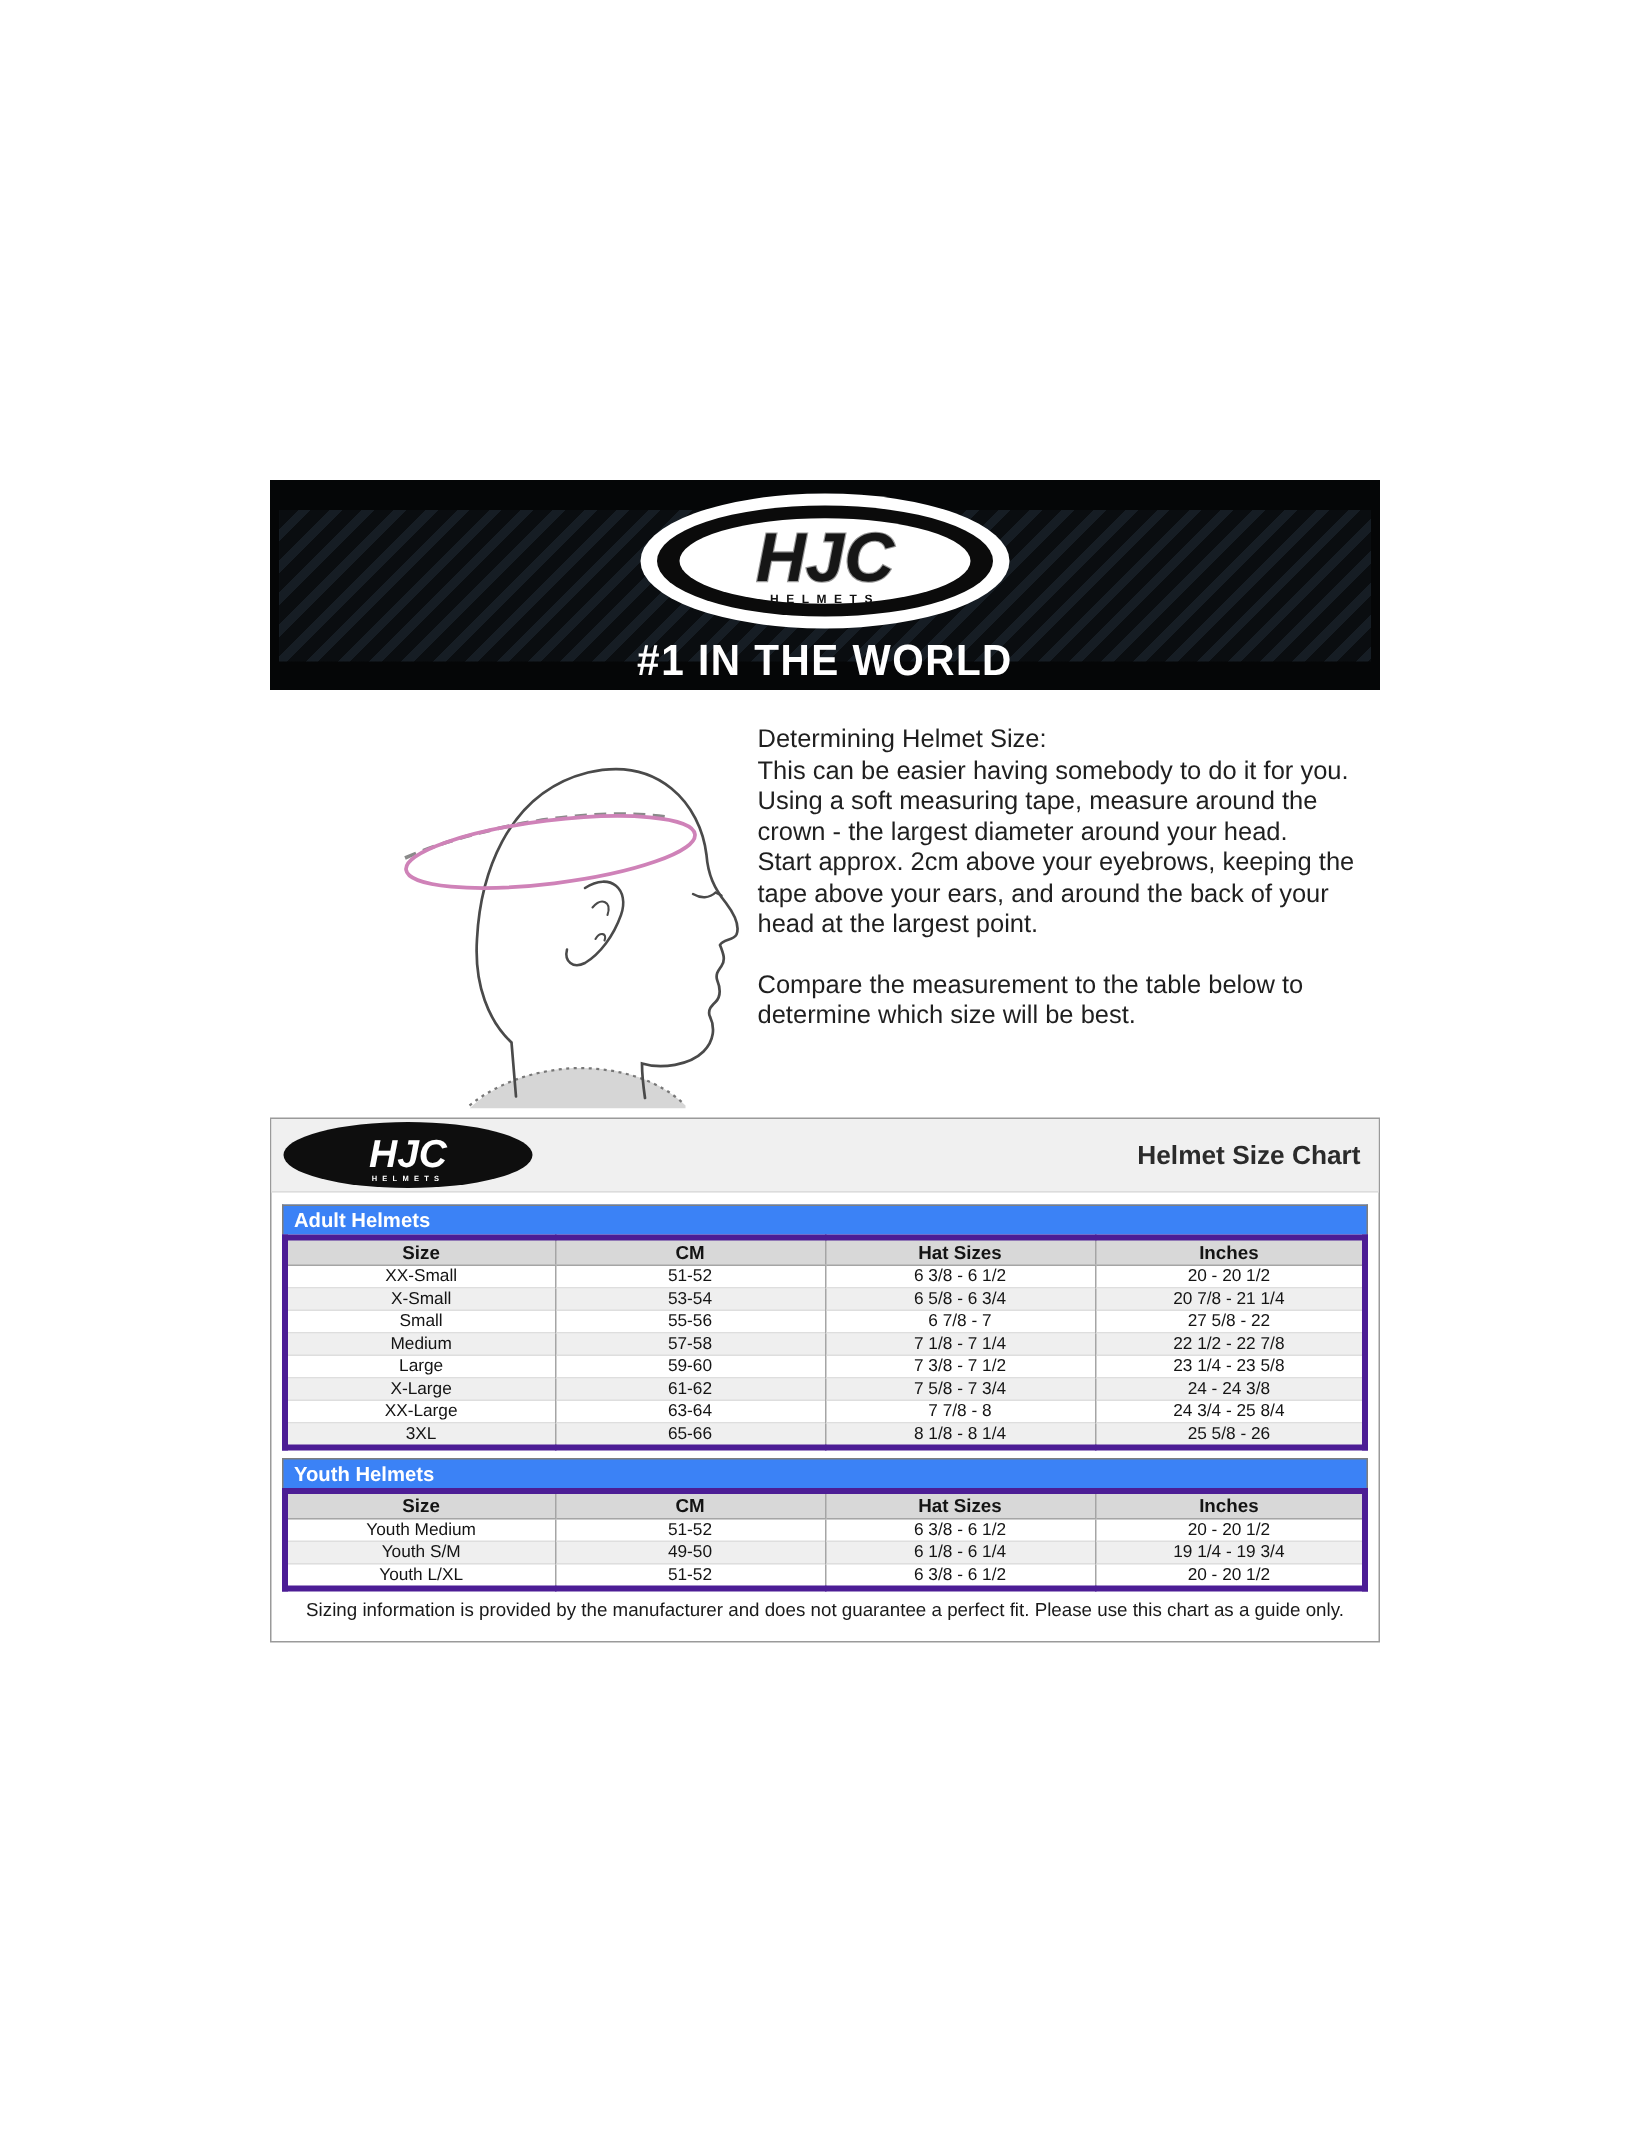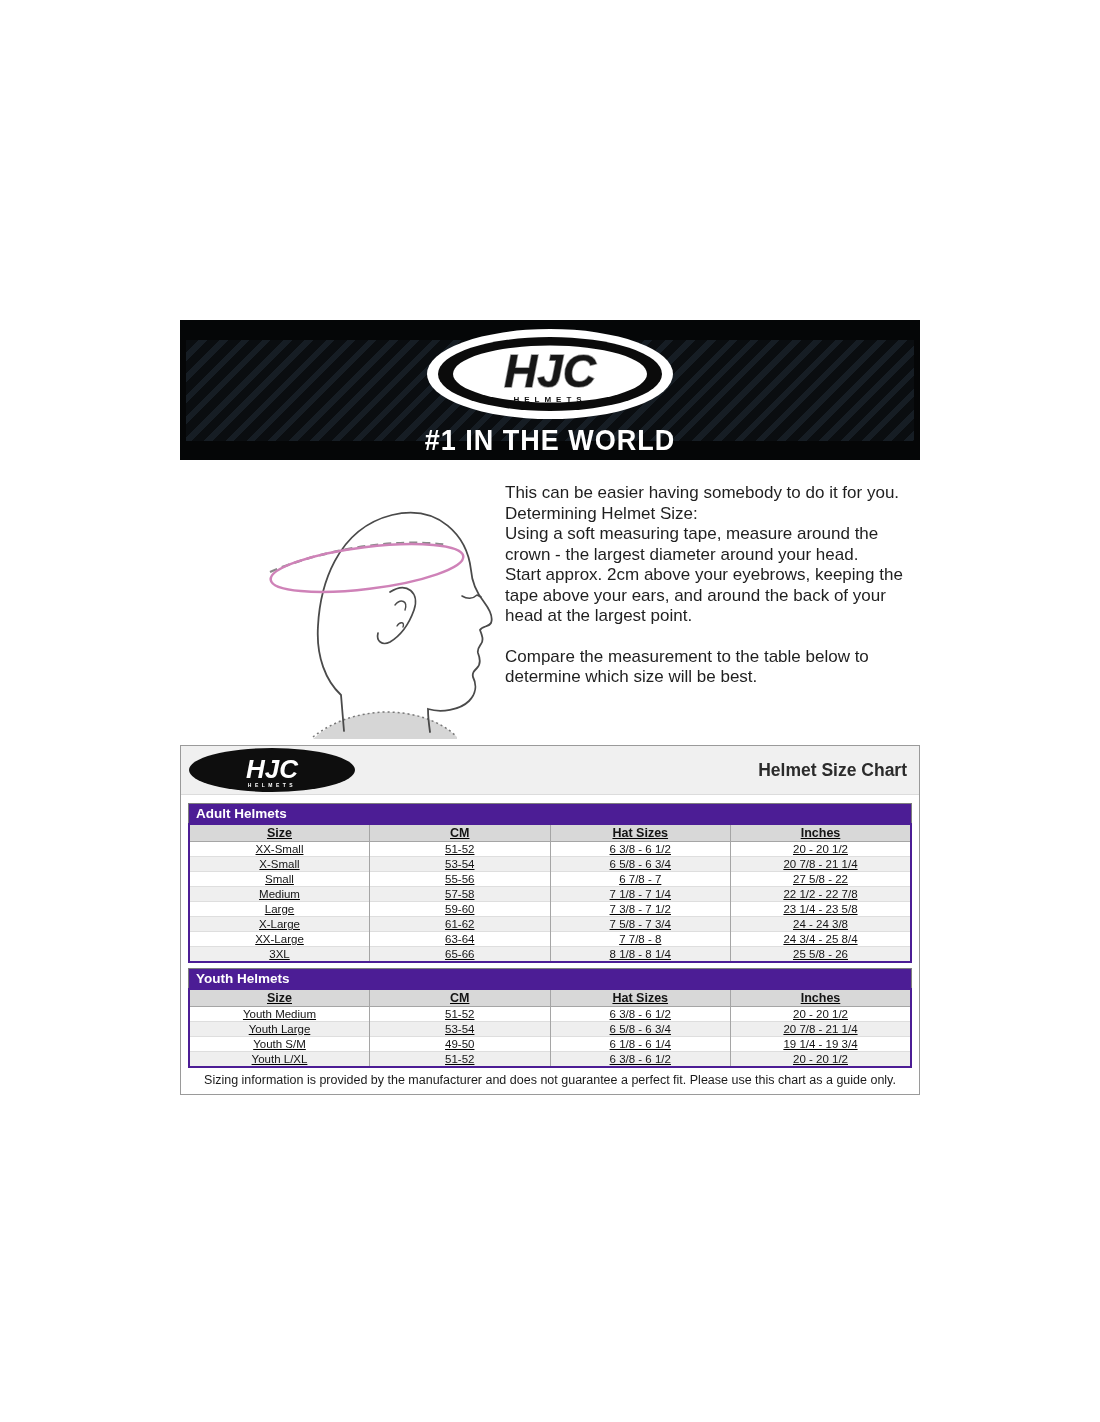--- a/index.html
+++ b/index.html
@@ -21,24 +21,24 @@
     font-size:17px; line-height:20.5px; color:#1f1f1f; }
   .intro-gap { height:20px; }
 
   
   .chart-panel { position:absolute; left:180px; top:745px; width:740px; height:350px;
     border:1px solid #9a9a9a; background:#fff; box-sizing:border-box; }
   .chart-header { height:48px; background:#f0f0f0; border-bottom:1px solid #dcdcdc;
     display:flex; align-items:center; justify-content:space-between; padding:0 12px 0 6px; }
   .chart-title { font-size:17.5px; font-weight:bold; color:#2b2b2b; }
   .sections { padding:8px 7px 0 7px; }
-  .section-bar { height:20px; line-height:20px; background:#4c1d95; color:#fff;
+  .section-bar { height:20px; line-height:20px; background:#3b82f6; color:#fff;
     font-weight:bold; font-size:13.5px; padding-left:7px; border:1px solid #7e7e7e;
     border-bottom:none; box-sizing:border-box; }
-  .size-table { width:100%; border-collapse:collapse; border:2px solid #4c1d95; table-layout:fixed;text-decoration:underline; }
+  .size-table { width:100%; border-collapse:collapse; border:4px solid #4c1d95; table-layout:fixed; }
   .size-table th { height:16px; line-height:16px; background:#d8d8d8; font-size:12.5px;
     font-weight:bold; color:#141414; text-align:center; border-left:1px solid #a5a5a5;
     border-bottom:1px solid #a5a5a5; padding:0; }
   .size-table td { height:14px; line-height:14px; font-size:11.5px; color:#141414;
     text-align:center; border-left:1px solid #a5a5a5; border-top:1px solid #dedede; padding:0;margin-left:48px; }
   .size-table th:first-child, .size-table td:first-child { border-left:none; }
   .size-table tbody tr:nth-child(even) td { background:#efefef; }
   .size-table tbody tr:nth-child(odd) td { background:#fff; }
   .section-bar + .size-table { margin-bottom:5px; }
   .disclaimer { text-align:center; font-size:12.5px; color:#1a1a1a; margin-top:1px; }
@@ -77,22 +77,22 @@
 
     <path d="M 147 113 C 164 102 177 114 171 131 C 166 145 157 157 147 163 C 139 167 133 162 135 154" fill="none" stroke="#4a4a4a" stroke-width="1.7" stroke-linecap="round"></path>
     <path d="M 152 126 C 158 119 165 122 162 131 M 154 147 C 157 142 162 143 160 148" fill="none" stroke="#4a4a4a" stroke-width="1.4" stroke-linecap="round"></path>
 
     <path d="M 27 93 C 75 72 150 58 204 66" fill="none" stroke="#8a8a8a" stroke-width="2.4" stroke-dasharray="8 5"></path>
 
     <ellipse cx="124" cy="89" rx="97" ry="21" transform="rotate(-7 124 89)" fill="none" stroke="#cf82b8" stroke-width="2.5"></ellipse>
   </svg>
 
   <div class="intro-text" id="intro-text">
+      <div>Determining Helmet Size:</div>
       <div>This can be easier having somebody to do it for you.</div>
-      <div>Determining Helmet Size:</div>
       <div>Using a soft measuring tape, measure around the crown - the largest diameter around your head.</div>
       <div>Start approx. 2cm above your eyebrows, keeping the tape above your ears, and around the back of your head at the largest point.</div>
       <div class="intro-gap"></div>
       <div>Compare the measurement to the table below to determine which size will be best.</div>
     </div>
 
   <div class="chart-panel">
     <div class="chart-header">
       <svg width="170" height="46" viewBox="0 0 170 46">
         <ellipse cx="85" cy="23" rx="83" ry="22" fill="#0e0e0e"></ellipse>
@@ -174,26 +174,20 @@
             </tr>
           </thead>
           <tbody>
             <tr>
               <td>Youth Medium</td>
               <td>51-52</td>
               <td>6 3/8 - 6 1/2</td>
               <td>20 - 20 1/2</td>
             </tr>
             <tr>
-              <td>Youth Large</td>
-              <td>53-54</td>
-              <td>6 5/8 - 6 3/4</td>
-              <td>20 7/8 - 21 1/4</td>
-            </tr>
-            <tr>
               <td>Youth S/M</td>
               <td>49-50</td>
               <td>6 1/8 - 6 1/4</td>
               <td>19 1/4 - 19 3/4</td>
             </tr>
             <tr>
               <td>Youth L/XL</td>
               <td>51-52</td>
               <td>6 3/8 - 6 1/2</td>
               <td>20 - 20 1/2</td>

